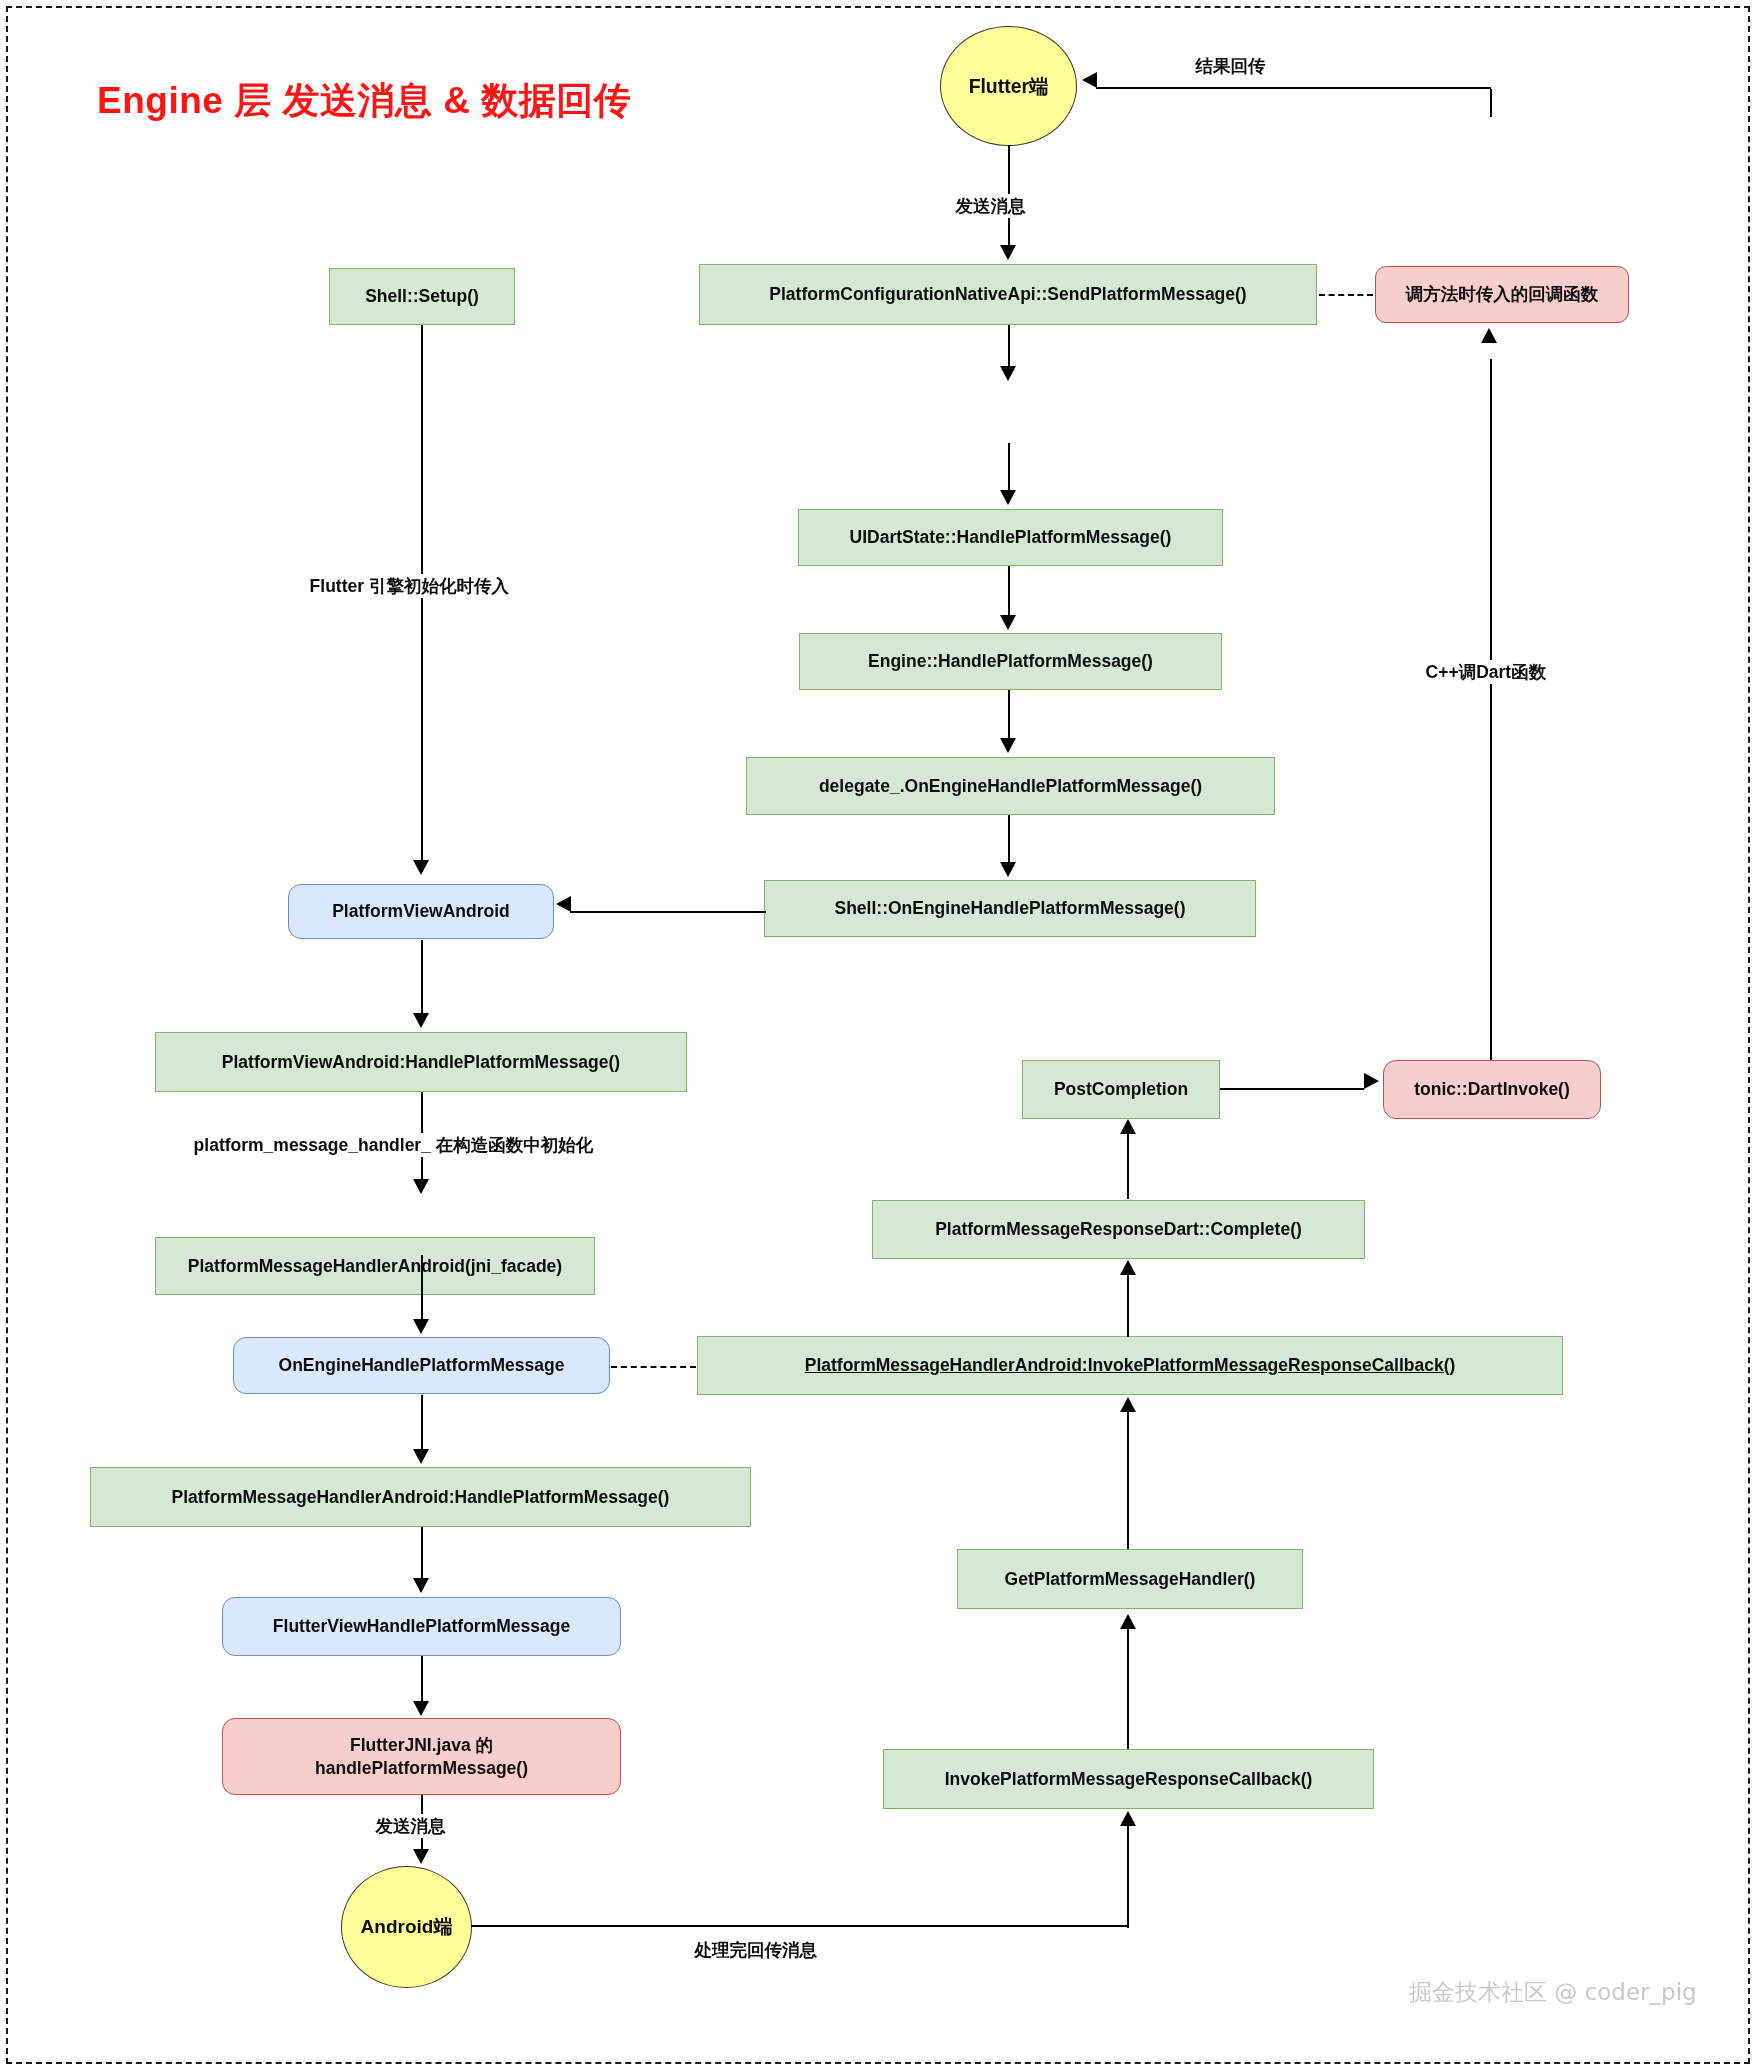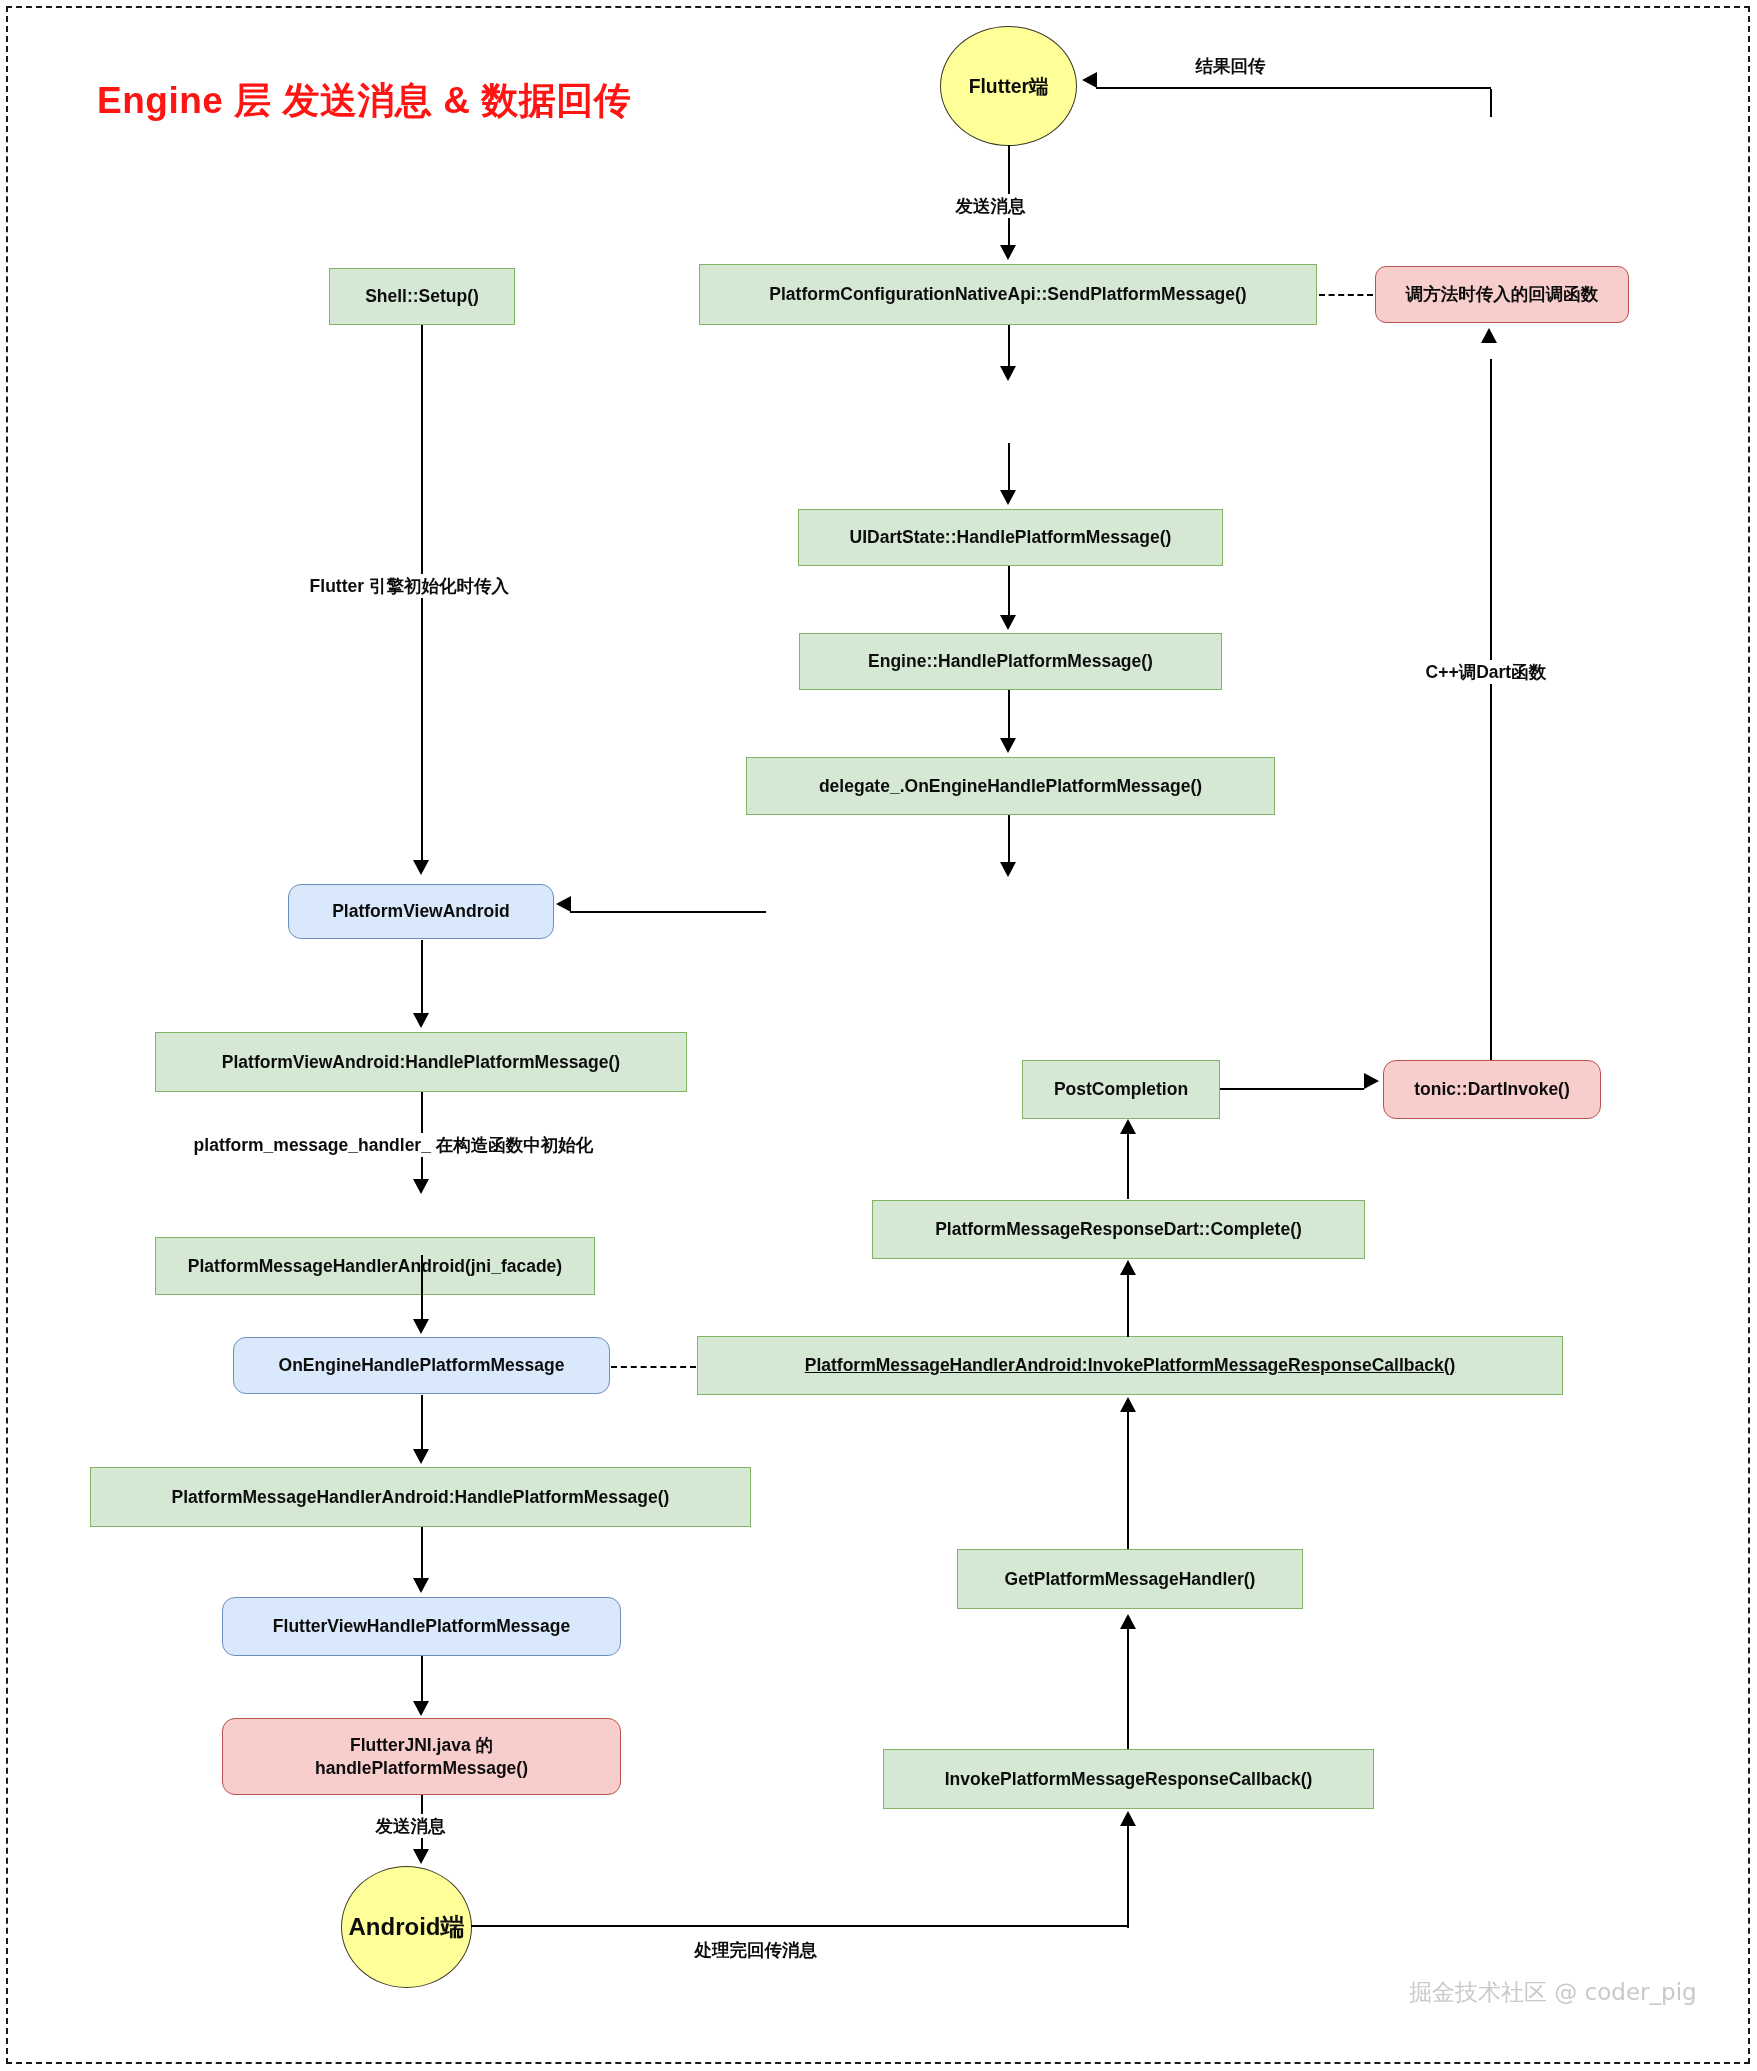--- a/index.html
+++ b/index.html
@@ -145,41 +145,42 @@
 
   <div class="node pink-sharp" style="left:1375px; top:266px; width:254px; height:57px;">调方法时传入的回调函数</div>
 
 
   <div class="node green" style="left:798px; top:509px; width:425px; height:57px;">UIDartState::HandlePlatformMessage()</div>
 
   <div class="node green" style="left:799px; top:633px; width:423px; height:57px;">Engine::HandlePlatformMessage()</div>
 
   <div class="node green" style="left:746px; top:757px; width:529px; height:58px;">delegate_.OnEngineHandlePlatformMessage()</div>
 
+  <div class="node green" style="left:764px; top:880px; width:492px; height:57px;">Shell::OnEngineHandlePlatformMessage()</div>
 
   <div class="node blue" style="left:288px; top:884px; width:266px; height:55px;">PlatformViewAndroid</div>
 
   <div class="node green" style="left:155px; top:1032px; width:532px; height:60px;">PlatformViewAndroid:HandlePlatformMessage()</div>
 
   <div class="node green" style="left:155px; top:1197px; width:440px; height:58px;margin-top:40px;">PlatformMessageHandlerAndroid(jni_facade)</div>
 
   <div class="node blue" style="left:233px; top:1337px; width:377px; height:57px;">OnEngineHandlePlatformMessage</div>
 
   <div class="node green" style="left:697px; top:1336px; width:866px; height:59px;text-decoration:underline;">PlatformMessageHandlerAndroid:InvokePlatformMessageResponseCallback()</div>
 
   <div class="node green" style="left:90px; top:1467px; width:661px; height:60px;">PlatformMessageHandlerAndroid:HandlePlatformMessage()</div>
 
   <div class="node blue" style="left:222px; top:1597px; width:399px; height:59px;">FlutterViewHandlePlatformMessage</div>
 
   <div class="node pink" style="left:222px; top:1718px; width:399px; height:77px; flex-direction:column;">
     <span>FlutterJNI.java 的</span>
     <span>handlePlatformMessage()</span>
   </div>
 
-  <div class="node yellow-ellipse" style="left:341px; top:1866px; width:131px; height:122px; font-size:24px;">Android端</div>
+  <div class="node yellow-ellipse" style="left:341px; top:1866px; width:131px; height:122px; font-size:19px;">Android端</div>
 
   <div class="node green" style="left:883px; top:1749px; width:491px; height:60px;">InvokePlatformMessageResponseCallback()</div>
 
   <div class="node green" style="left:957px; top:1549px; width:346px; height:60px;">GetPlatformMessageHandler()</div>
 
   <div class="node green" style="left:872px; top:1200px; width:493px; height:59px;">PlatformMessageResponseDart::Complete()</div>
 
   <div class="node green" style="left:1022px; top:1060px; width:198px; height:59px;">PostCompletion</div>
 
   <div class="node pink" style="left:1383px; top:1060px; width:218px; height:59px;">tonic::DartInvoke()</div>

